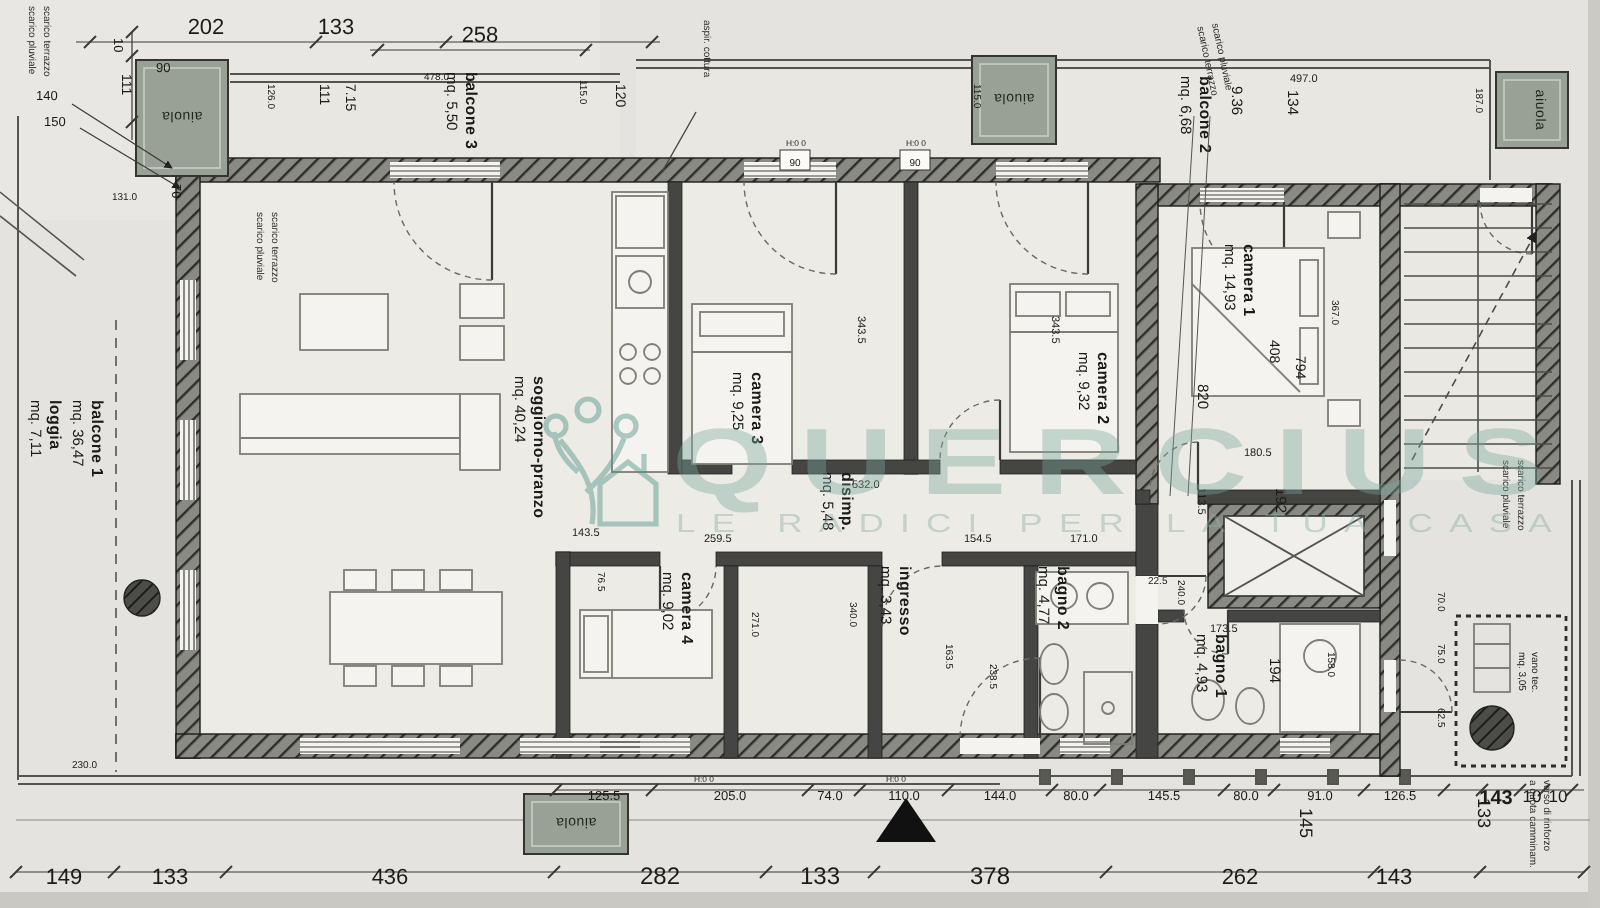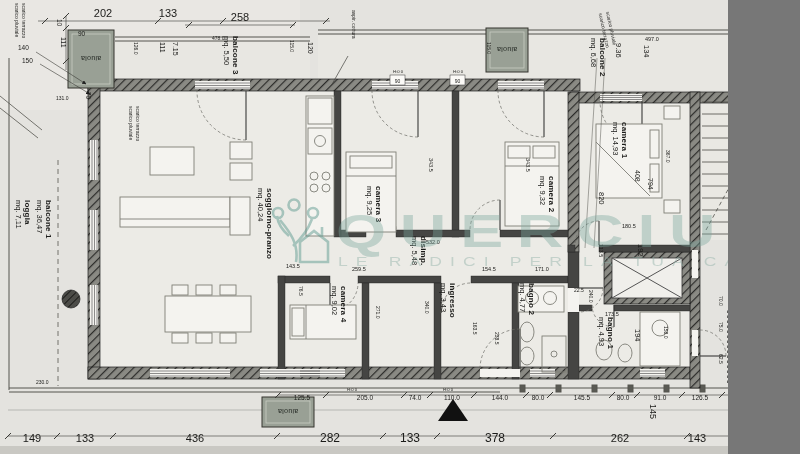--- a/index.html
+++ b/index.html
@@ -1,16 +1,16 @@
 <!DOCTYPE html>
 <html><head>
 <meta charset="utf-8">
 <style>
   html,body{margin:0;padding:0;background:#777;}
-  .stage{width:728px;height:454px;position:relative;overflow:hidden;background:#ef4444;}
+  .stage{width:800px;height:454px;position:relative;overflow:hidden;background:#ef4444;}
   svg{display:block}
   text{font-family:"Liberation Sans","DejaVu Sans",sans-serif;fill:#1b1b19;}
   .d4{font-size:4.2px}.d5{font-size:5px}.d55{font-size:5.5px}
   .d65{font-size:6.5px}.d7{font-size:7px}.d75{font-size:7.5px}
   .d85{font-size:8.5px}.d9{font-size:9px}.d10{font-size:10px}.d11{font-size:11px}.d12{font-size:12px}
   .b{font-weight:700}
   .rn{font-size:8px;font-weight:700;letter-spacing:.2px}
   .ra{font-size:7.5px}
   .sm{font-size:5px;fill:#2a2a28}
   .wm-brand{font-size:47px;font-weight:700;letter-spacing:10px;fill:#7aa79d}

